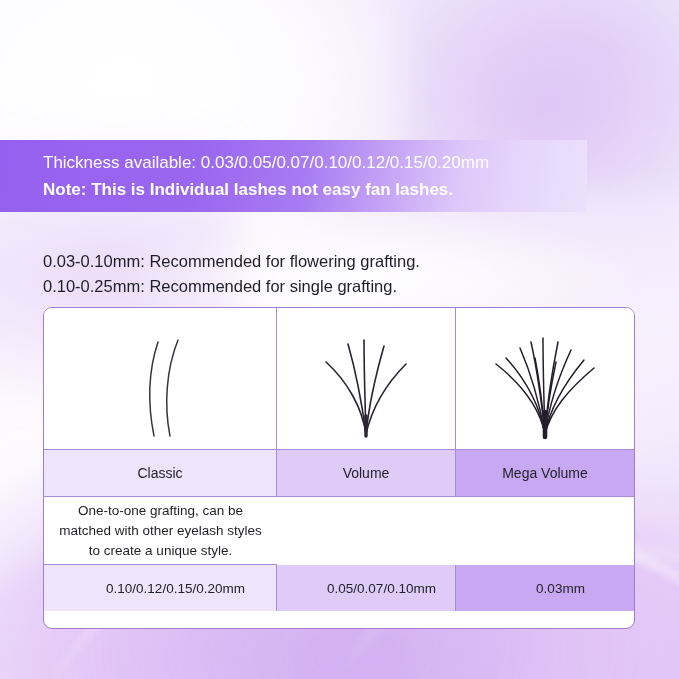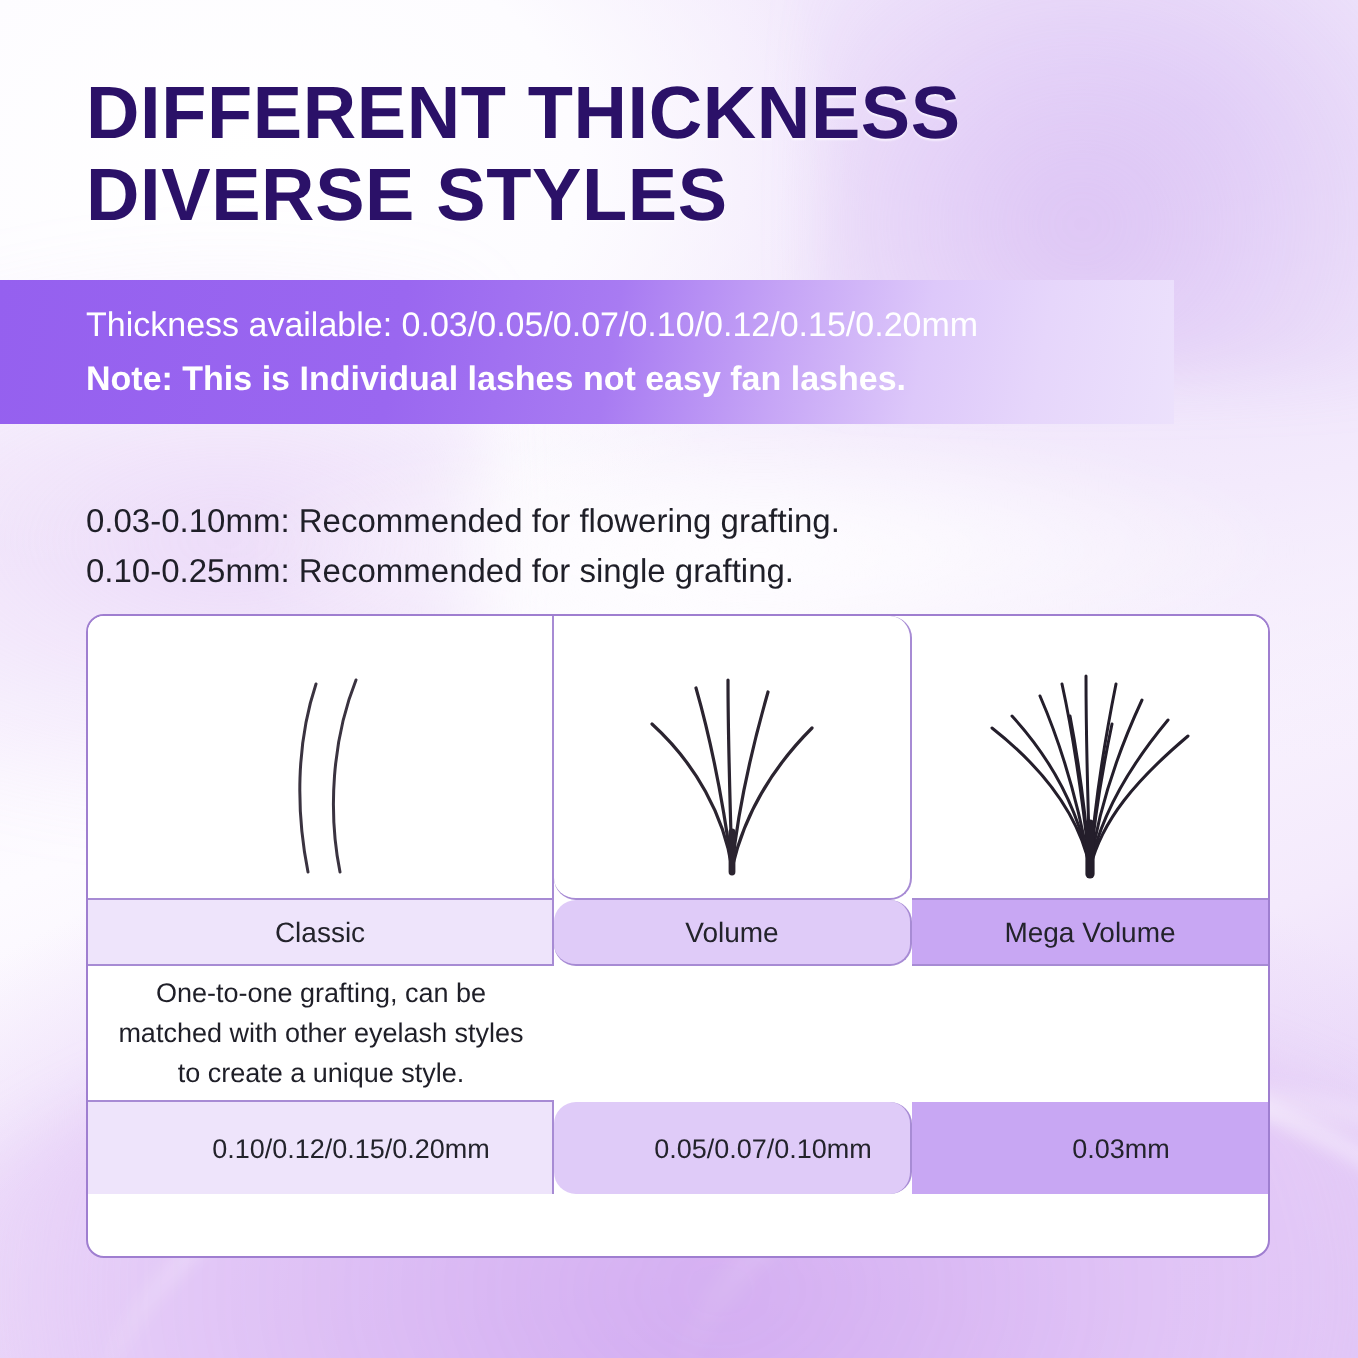--- a/index.html
+++ b/index.html
@@ -154,40 +154,40 @@
     height: 322px;
     border: 1px solid #9f7ed0;
     border-radius: 9px;
     box-sizing: border-box;
     overflow: hidden;
     background: #ffffff;
   }
   .trow { display: flex; width: 100%; box-sizing: border-box; }
 
   .row-images { height: 142px; }
-  .row-labels { height: 33px; }
+  .row-labels { height: 47px; }
   .row-desc   { height: 68px; }
   .row-thick  { height: 46px; }
 
   .cell {
     box-sizing: border-box;
     display: flex;
     align-items: center;
     justify-content: center;
     text-align: center;
     font-size: 13.5px;
     color: #1f1f28;
     border-right: 1px solid #a78bd4;
     border-bottom: 1px solid #a78bd4;
   }
   .cell:last-child { border-right: none; }
   .row-thick .cell { border-bottom: none; }
 
   .c1 { width: 233px; }
-  .c2 { width: 179px; border-radius: 11px; }
+  .c2 { width: 179px; }
   .c3 { width: 178px; }
   .c23 { width: 357px; }
 
   .row-images .cell { background: #ffffff; }
 
   .shade-1 { background: #eee4fb; }
   .shade-2 { background: #dfcbf8; }
   .shade-3 { background: #c8a7f3; }
 
   .label-txt { font-size: 14px; color: #23232b; }
@@ -214,24 +214,20 @@
 <div id="page">
 
   <div class="bg-base"></div>
   <div class="bg-streak-topright"></div>
   <div class="bg-streak-left"></div>
   <div class="bg-glow-mid"></div>
   <div class="bg-swoosh-a"></div>
   <div class="bg-swoosh-b"></div>
   <div class="bg-swoosh-c"></div>
 
-  <div class="headline">
-    <span class="ln">DIFFERENT THICKNESS</span>
-    <span class="ln">DIVERSE STYLES</span>
-  </div>
 
   <div class="banner">
     <div class="banner-line1">Thickness available: 0.03/0.05/0.07/0.10/0.12/0.15/0.20mm</div>
     <div class="banner-line2">Note: This is Individual lashes not easy fan lashes.</div>
   </div>
 
   <div class="notes">
     <span class="ln">0.03-0.10mm: Recommended for flowering grafting.</span>
     <span class="ln">0.10-0.25mm: Recommended for single grafting.</span>
   </div>

